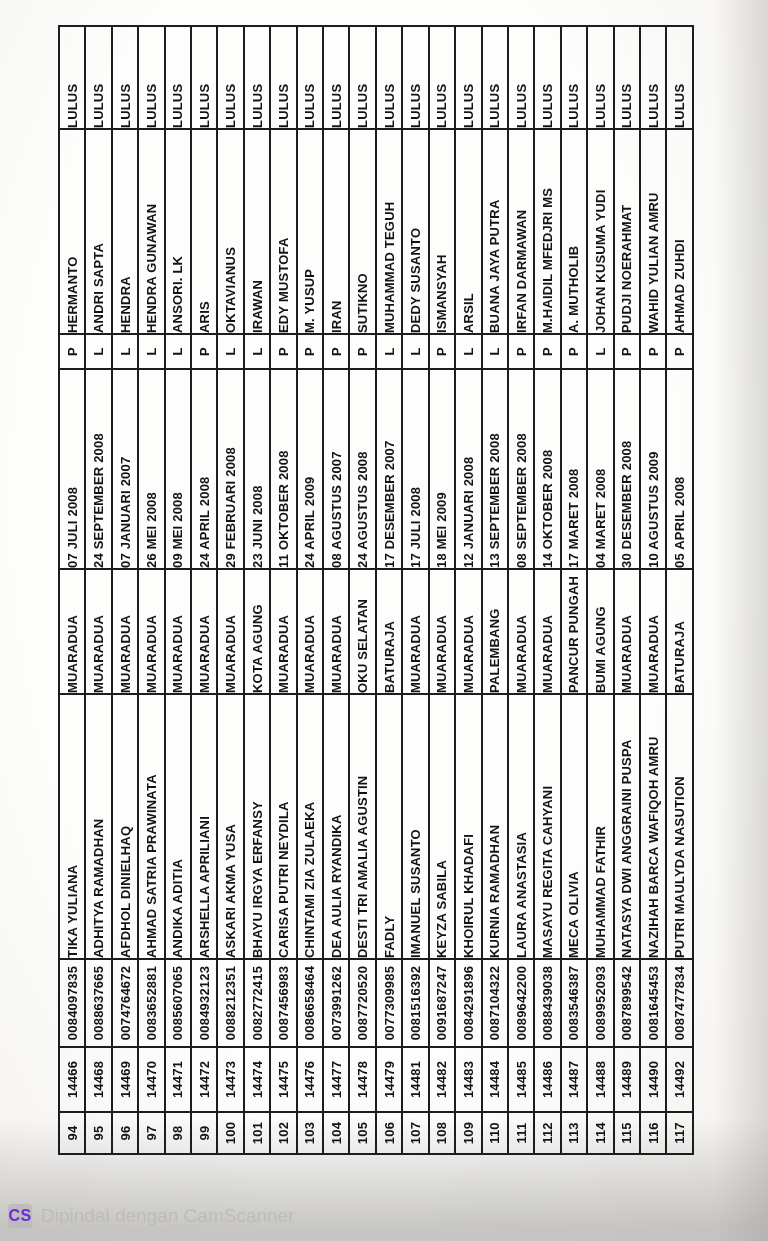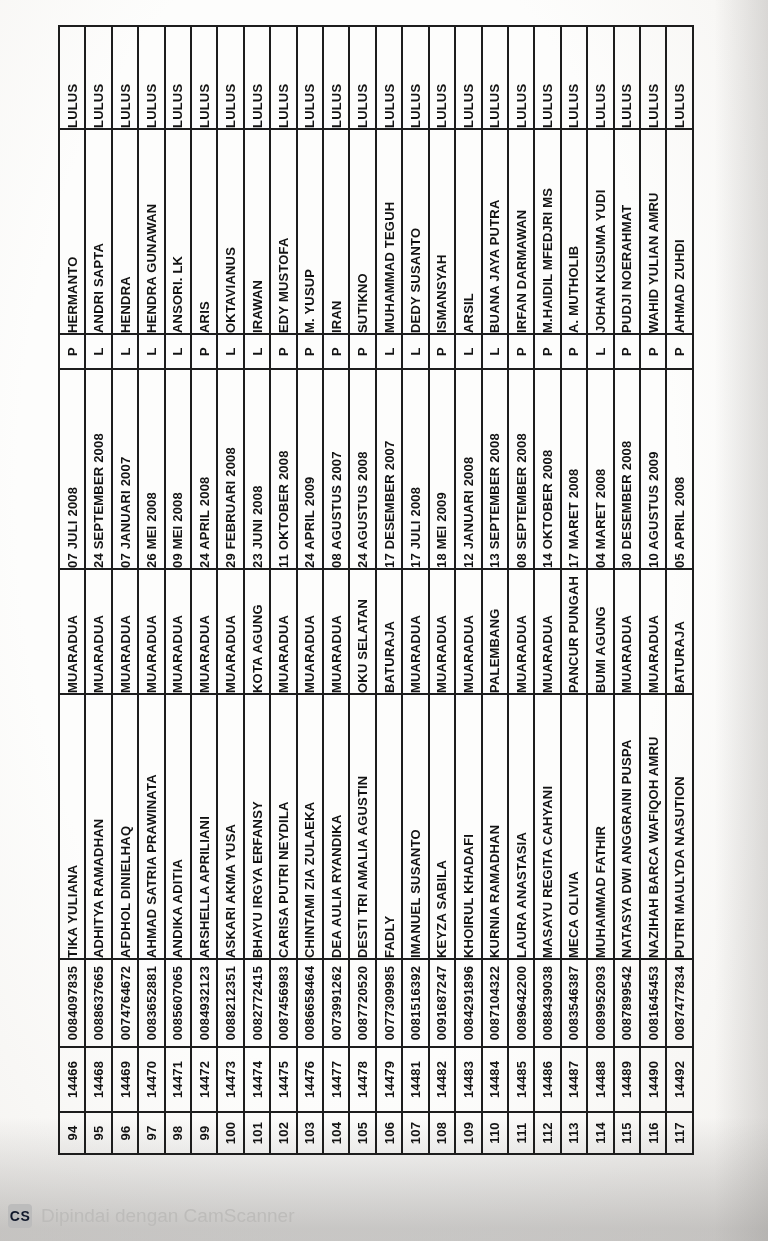--- a/index.html
+++ b/index.html
@@ -39,22 +39,22 @@
   td.c{text-align:center;}
   td.l{text-align:left;padding-left:9px;}
   .wm{
     position:absolute;
     left:8px;top:1204px;
     display:flex;align-items:center;gap:9px;
   }
   .wm-logo{
     width:24px;height:24px;border-radius:4px;
     background:#bcbcbc;
-    color:#0f172a;
-    font-size:14px;font-weight:bold;
+    color:#6d28d9;
+    font-size:16px;font-weight:bold;
     display:flex;align-items:center;justify-content:center;
     letter-spacing:.5px;
   }
   .wm-text{
     color:#bdbcba;
     font-size:19px;
     font-weight:normal;
   }
 </style>
 </head>

